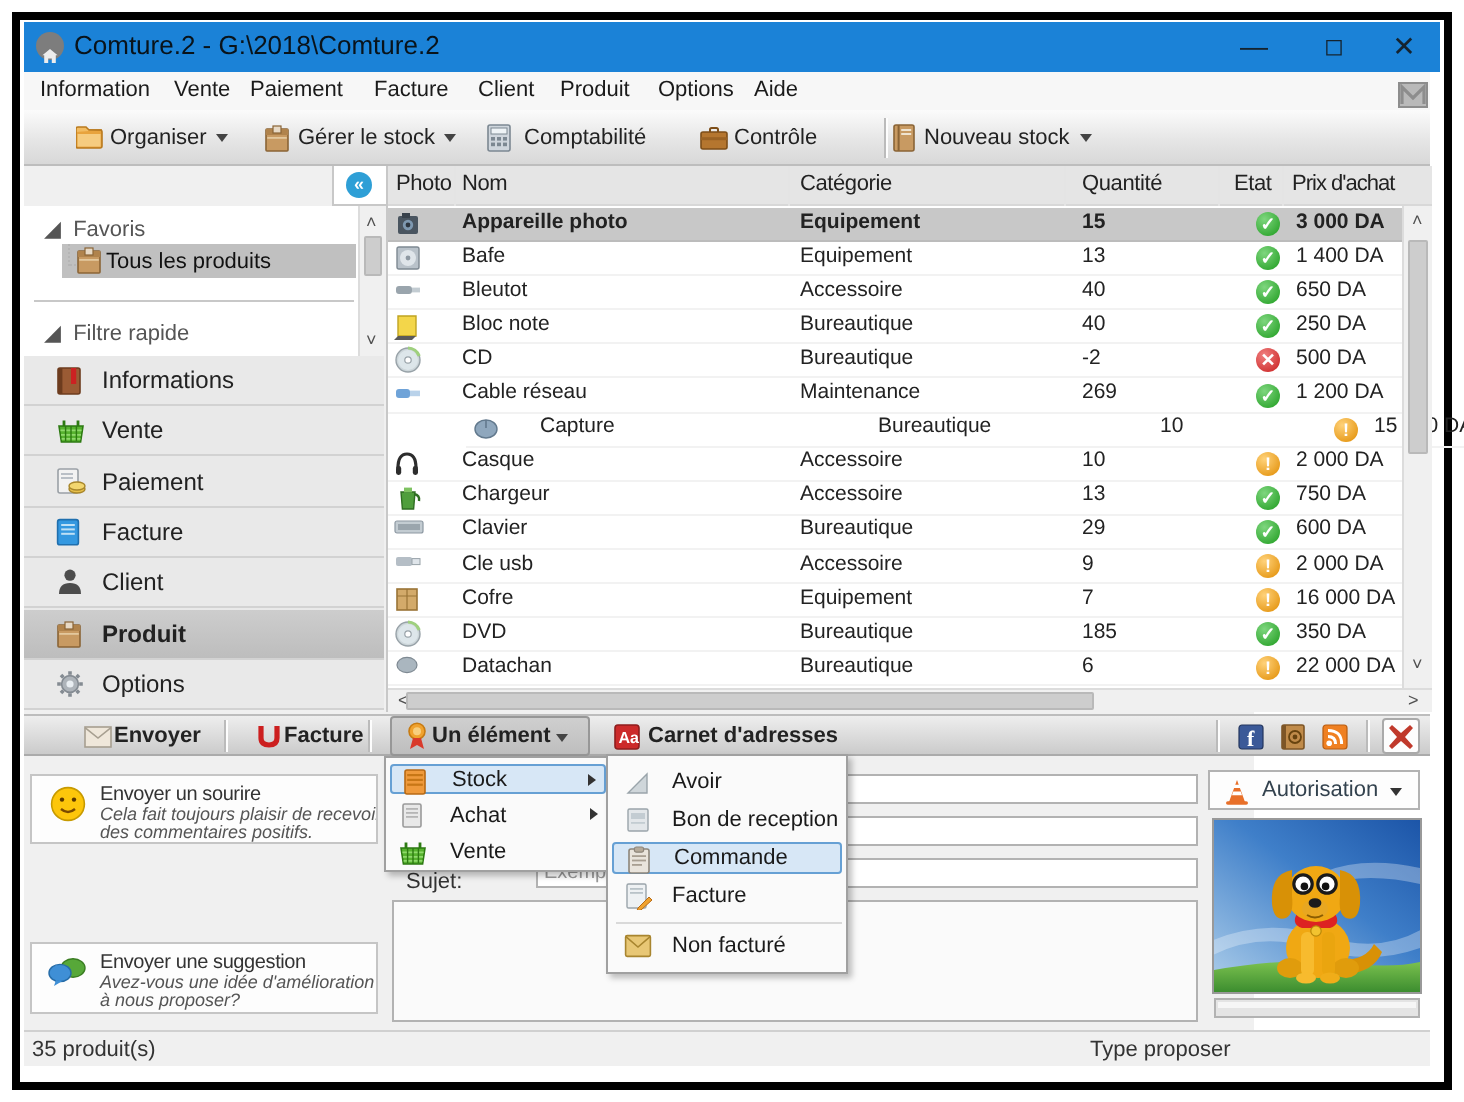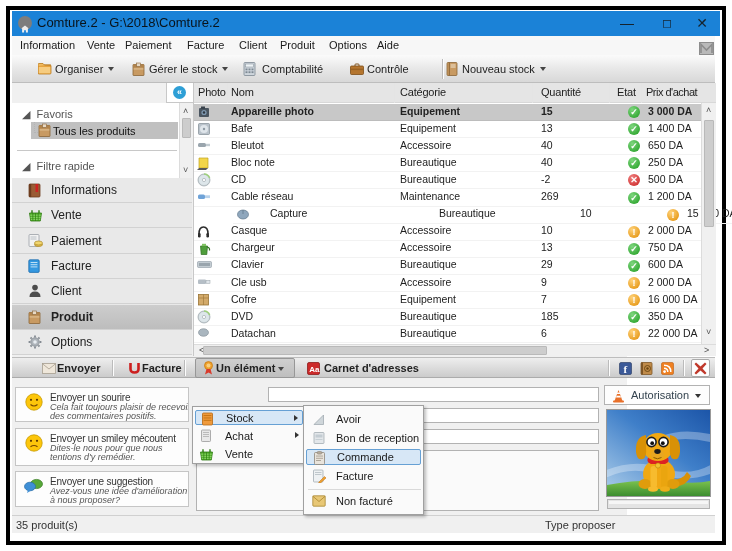--- a/index.html
+++ b/index.html
@@ -49,21 +49,21 @@
 #toolbar2 .tbtxt { top:4px;font-weight:bold; }
 .card { position:absolute; left:3px; width:174px; background:#fdfdfd; border:1px solid #c5c5c5; overflow:hidden; }
 .card .t { position:absolute; left:34px; top:4px; font-size:10px; letter-spacing:-0.2px; font-weight:normal; color:#333; white-space:nowrap; }
 .card .d { position:absolute; left:34px; top:15px; font-size:9px; font-style:italic; color:#555; line-height:9px; white-space:nowrap; }
 .field { position:absolute; background:#fff; border:1px solid #b2b2b2; }
 #autor { position:absolute; left:592px; top:374px; width:106px; height:20px; background:#fdfdfd; border:1px solid #b2b2b2; font-size:11px; color:#33424e; }
 #dogbx { position:absolute; left:594px; top:398px; width:105px; height:88px; border:1px solid #999; }
 #pbar { position:absolute; left:595px; top:488px; width:103px; height:10px; background:#e4e4e4; border:1px solid #b2b2b2; }
 #pbar i { position:absolute; left:1px; top:1px; right:1px; height:3px; background:#f6f6f6; }
 #status { position:absolute; left:0; top:504px; width:703px; height:18px; background:#f0f0f0; border-top:1px solid #d0d0d0; font-size:11px; color:#333; }
-.menu { position:absolute; background:#fafafa; border:1px solid #a0a0a0; box-shadow:2px 2px 3px rgba(0,0,0,0.25); font-size:11px; color:#1a1a1a;margin-top:28px; }
+.menu { position:absolute; background:#fafafa; border:1px solid #a0a0a0; box-shadow:2px 2px 3px rgba(0,0,0,0.25); font-size:11px; color:#1a1a1a; }
 .mi { position:absolute; left:2px; right:2px; }
 .mi .mt { position:absolute; left:30px; top:2px; }
 .mi.hl { background:#d7e7f6; border:1px solid #66a0d4; border-radius:2px; }
 .mi.hl .mt { top:1px; }
 .msub { position:absolute; right:4px; top:5px; width:0; height:0; border-top:3.5px solid transparent; border-bottom:3.5px solid transparent; border-left:4px solid #333; }
 </style>
 </head>
 <body>
 <div id="stage">
 <div id="win">
@@ -459,31 +459,20 @@
       </div>
   <div class="card" style="top:376px; height:35px;">
     <div class="t">Envoyer un sourire</div>
     <div class="d">Cela fait toujours plaisir de recevoir<br>des commentaires positifs.</div>
   <div class="ico" style="left: 9px; top: 5px;"><svg width="18" height="18" viewBox="0 0 18 18">
             <circle cx="9" cy="9" r="8.2" fill="#fdc60b"></circle>
             <circle cx="9" cy="9" r="8.2" fill="none" stroke="#c79a00" stroke-width="0.8"></circle>
             <circle cx="6" cy="6.8" r="1.1" fill="#5a3700"></circle>
             <circle cx="12" cy="6.8" r="1.1" fill="#5a3700"></circle>
             <path d="M5.5 11.5 Q9 14.5 12.5 11.5" fill="none" stroke="#7a4a00" stroke-width="1.2"></path>
-          </svg></div>
-      </div>
-  <div class="card" style="top:417px; height:38px;">
-    <div class="t">Envoyer un smiley mécoutent</div>
-    <div class="d">Dites-le nous pour que nous<br>tentions d'y remédier.</div>
-  <div class="ico" style="left: 9px; top: 5px;"><svg width="18" height="18" viewBox="0 0 18 18">
-            <circle cx="9" cy="9" r="8.2" fill="#fdc60b"></circle>
-            <circle cx="9" cy="9" r="8.2" fill="none" stroke="#c79a00" stroke-width="0.8"></circle>
-            <circle cx="6" cy="6.8" r="1.1" fill="#5a3700"></circle>
-            <circle cx="12" cy="6.8" r="1.1" fill="#5a3700"></circle>
-            <path d="M5.5 12.8 Q9 10.2 12.5 12.8" fill="none" stroke="#7a4a00" stroke-width="1.2"></path>
           </svg></div>
       </div>
   <div class="card" style="top:460px; height:36px;">
     <div class="t">Envoyer une suggestion</div>
     <div class="d">Avez-vous une idée d'amélioration<br>à nous proposer?</div>
   <div class="ico" style="left: 8px; top: 6px;"><svg width="19" height="16" viewBox="0 0 19 16">
             <ellipse cx="12.5" cy="6" rx="6" ry="4.6" fill="#57a839" stroke="#3a7d22" stroke-width="0.7"></ellipse>
             <path d="M9 9.5 L7.5 12.5 L11 10.3 Z" fill="#57a839"></path>
             <ellipse cx="6" cy="8.5" rx="5.5" ry="4.3" fill="#3f8fd6" stroke="#266ca8" stroke-width="0.7"></ellipse>
             <path d="M4 12 L3 15 L7 12.6 Z" fill="#3f8fd6"></path>

